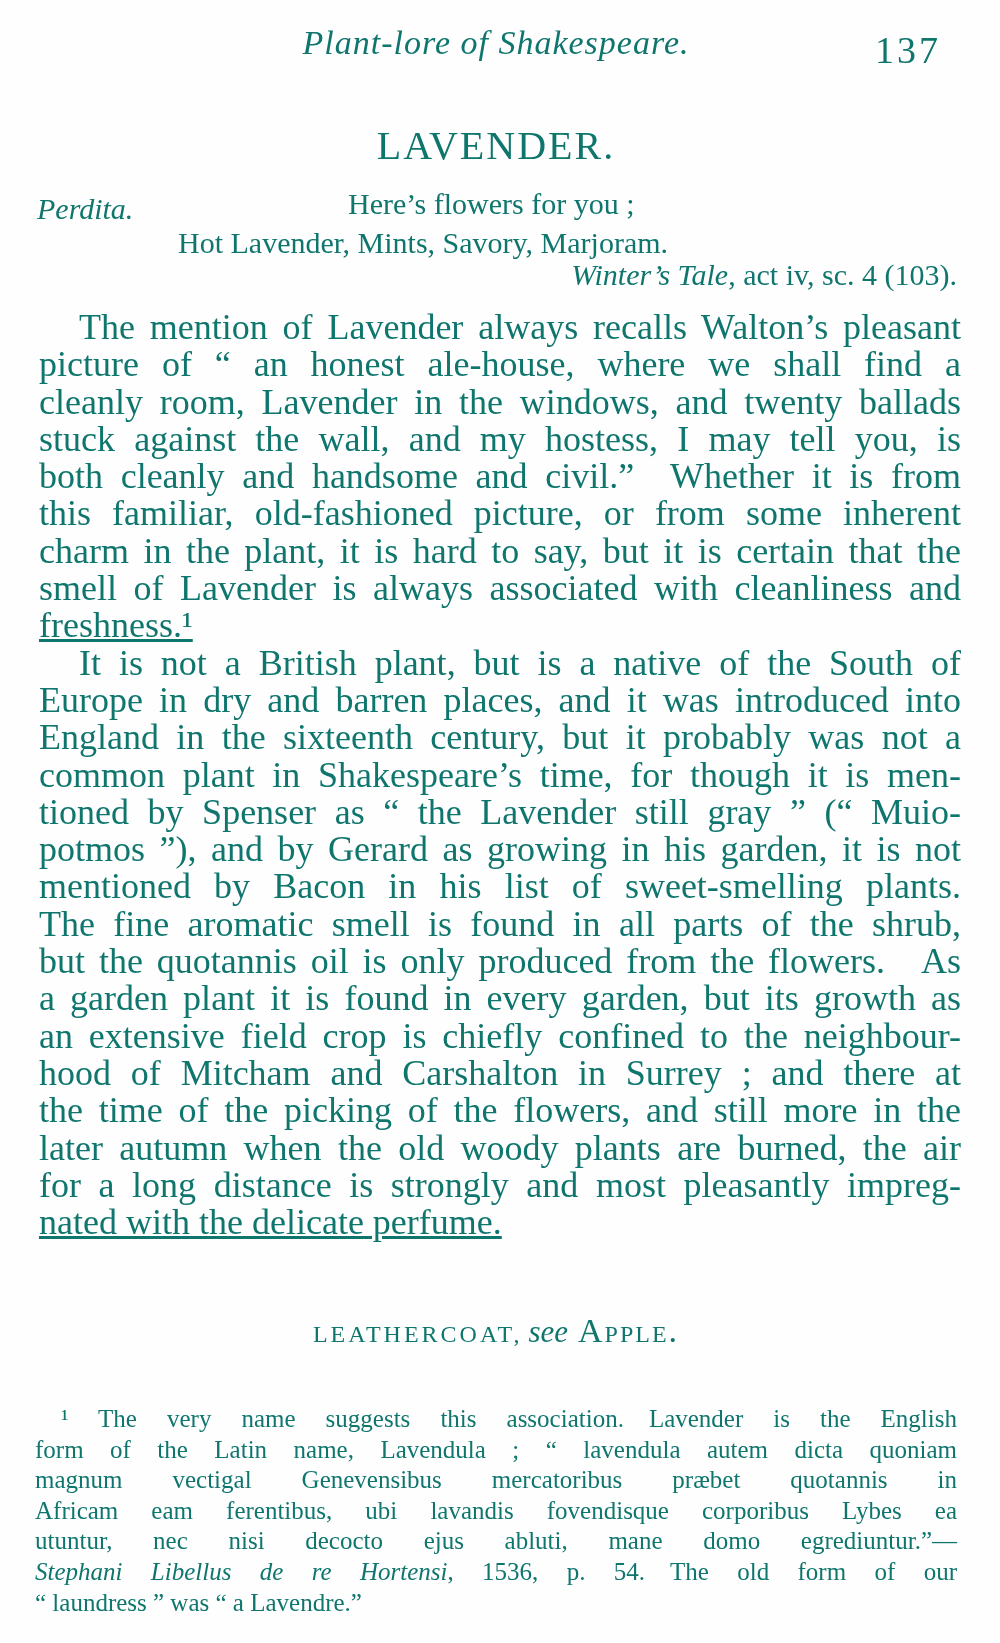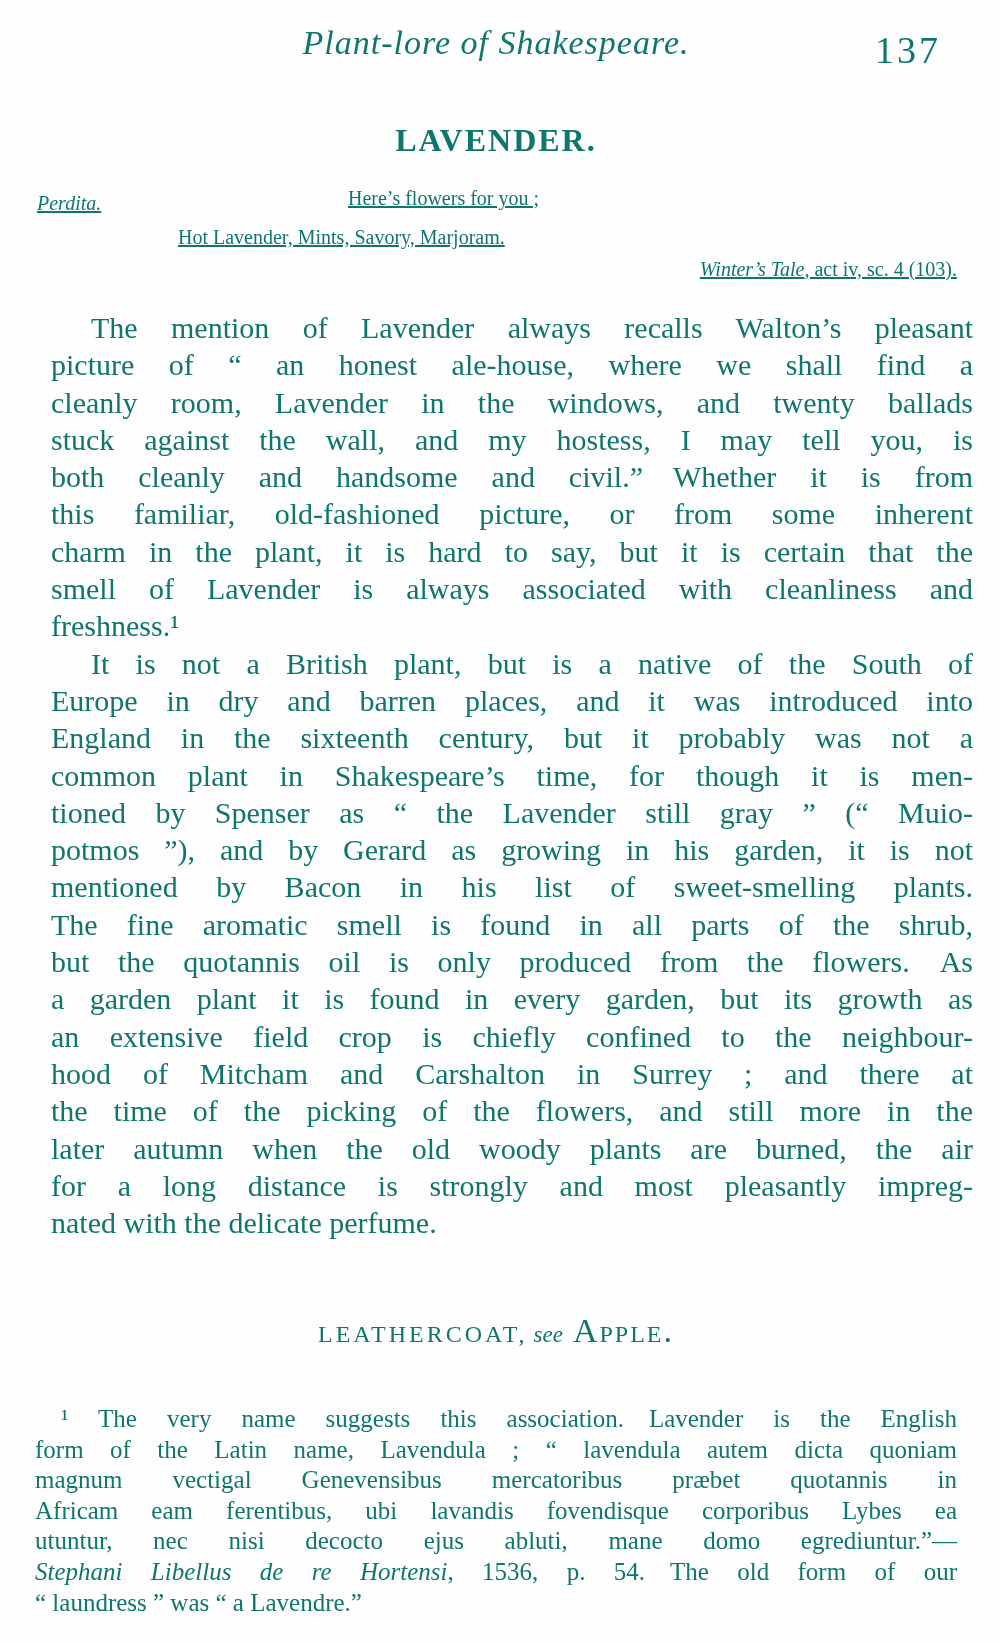--- a/index.html
+++ b/index.html
@@ -10,40 +10,40 @@
   }
   .content { position:absolute; left:35px; top:0; width:922px; height:1643px; }
 
   
   .running-head { position:absolute; top:24px; left:0; width:100%; text-align:center; }
   .running-title { font-style:italic; font-size:34px; letter-spacing:1px; }
   .folio { position:absolute; right:16px; top:4px; font-style:normal; font-size:38px; letter-spacing:3px; }
 
   
   .entry-title { position:absolute; top:122px; left:0; width:100%; margin:0;
-    text-align:center; font-weight:bold; font-size:32px; letter-spacing:2px; }
+    text-align:center; font-weight:normal; font-size:40px; letter-spacing:2px; }
 
   
-  .ep { font-size:20px; position:absolute; white-space:nowrap;text-decoration:underline; }
+  .ep { font-size:30px; position:absolute; white-space:nowrap; }
   .ep-speaker { top:192px; left:2px; font-style:italic; }
   .ep-line1 { top:187px; left:313px; }
   .ep-line2 { top:226px; left:143px; }
   .ep-source { top:258px; left:0; width:100%; text-align:right; white-space:nowrap; }
   .ep-source .it { font-style:italic; }
 
   
-  .body-block { position:absolute; top:309px; left:16px; width:922px; font-size:30px; }
+  .body-block { position:absolute; top:309px; left:4px; width:922px; font-size:36px; }
   .jline { line-height:37.3px; height:37.3px; text-align:justify; text-align-last:justify; }
-  .endline { line-height:37.3px; height:37.3px; text-align:right; text-align-last:left; }
+  .endline { line-height:37.3px; height:37.3px; text-align:right; text-align-last:left;text-decoration:underline; }
   .ind { padding-left:40px; }
 
   
   .crossref { position:absolute; top:1312px; left:0; width:100%; text-align:center; white-space:nowrap; }
   .cr-term { font-size:24px; letter-spacing:3px; }
-  .cr-see { font-size:23px; font-style:italic; padding:0 10px 0 6px; }
+  .cr-see { font-size:31px; font-style:italic; padding:0 10px 0 6px; }
   .cr-target { font-size:34px; font-variant:small-caps; letter-spacing:2px; }
 
   
   .footnote { position:absolute; top:1404px; left:0; width:922px; font-size:25px; }
   .fline { line-height:30.6px; height:30.6px; text-align:justify; text-align-last:justify; }
   .fendline { line-height:30.6px; height:30.6px; text-align:left; text-align-last:left; }
   .find { padding-left:26px; }
   .footnote .it { font-style:italic; }
 </style>
 </head>

